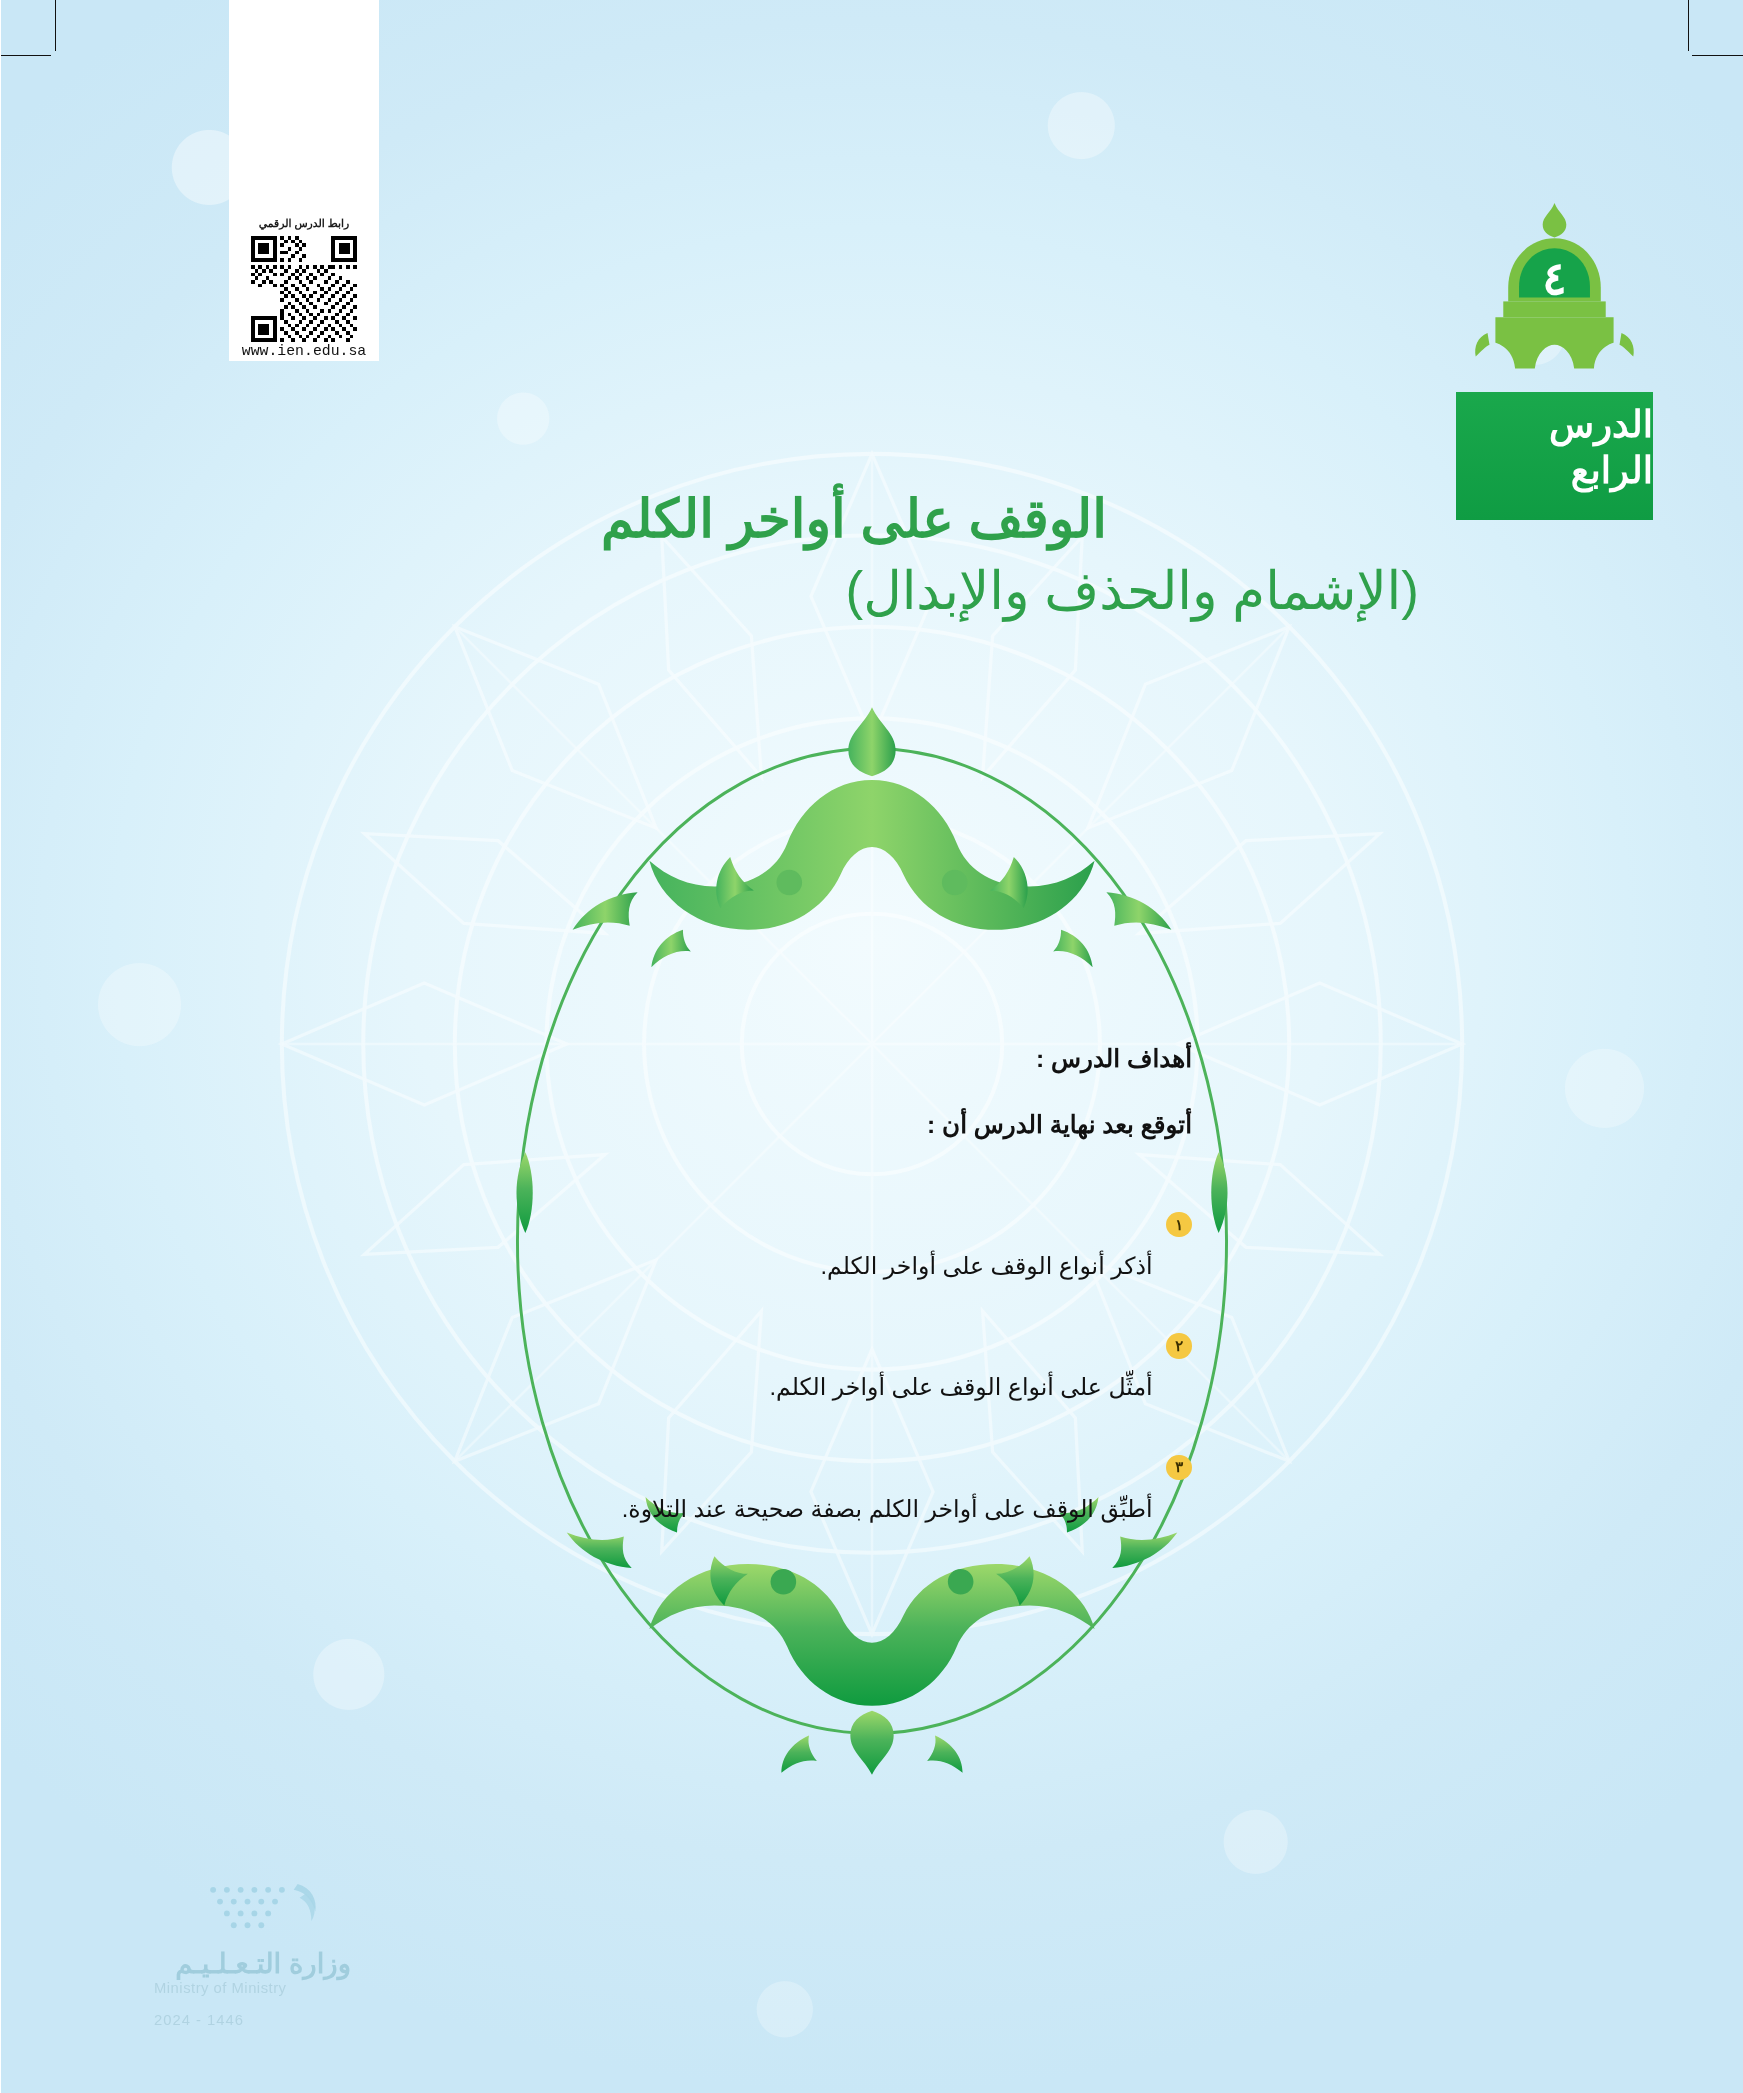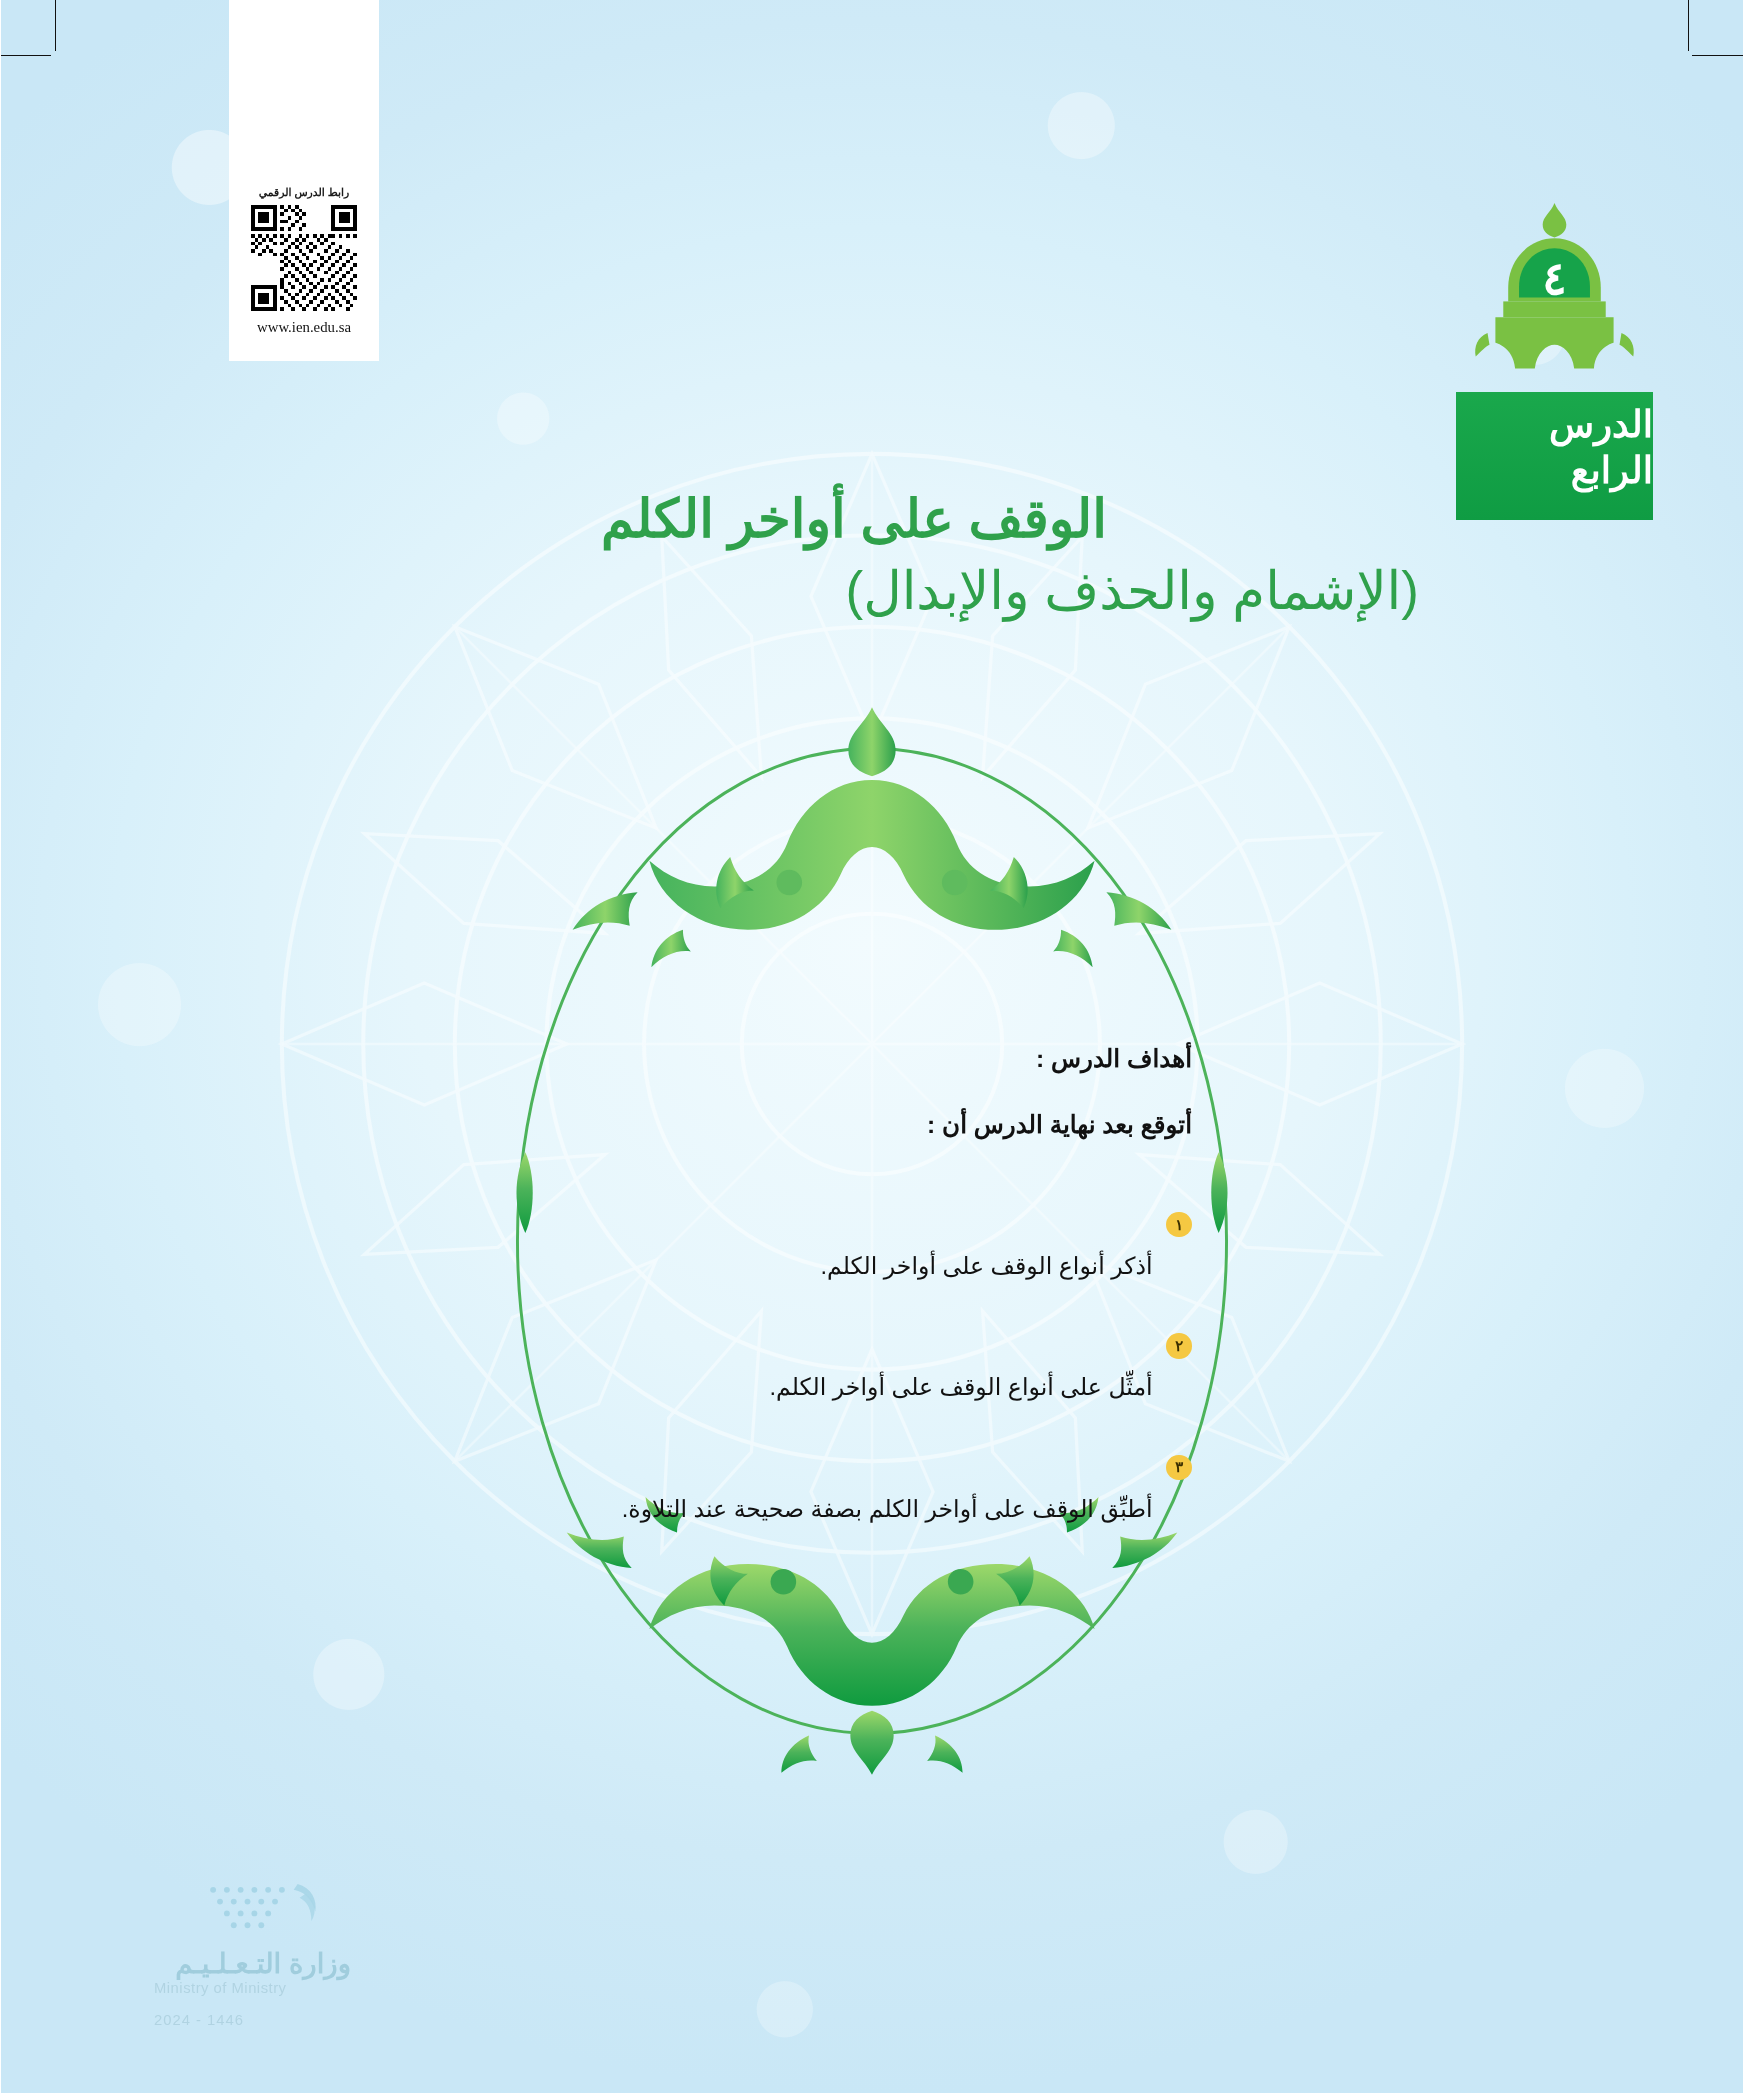--- a/index.html
+++ b/index.html
@@ -62,36 +62,36 @@
   
   .qr-card {
     position: absolute;
     left: 229px; top: 0;
     width: 150px; height: 361px;
     background: #ffffff;
     display: flex;
     flex-direction: column;
     align-items: center;
     justify-content: flex-end;
-    padding-bottom: 25px;
+    padding-bottom: 2px;
     box-sizing: border-box;
   }
   .qr-caption {
     font-size: 10.8px;
     color: #1b1b1b;
     font-weight: bold;
     margin-bottom: 5.9px;
     letter-spacing: 0.2px;
   }
   .qr-img { width: 106px; height: 106px; }
   .qr-url {
-    font-family: Liberation Serif, serif;
+    font-family: Liberation Mono, monospace;
     font-size: 14.8px;
     color: #111;
-    margin-top: 8px;
+    margin-top: 1px;
   }
 
   
   .lesson-badge {
     position: absolute;
     right: 91px; top: 197px;
     width: 197px;
     text-align: center;
   }
   .lesson-dome { display: block; margin: 0 auto; }

